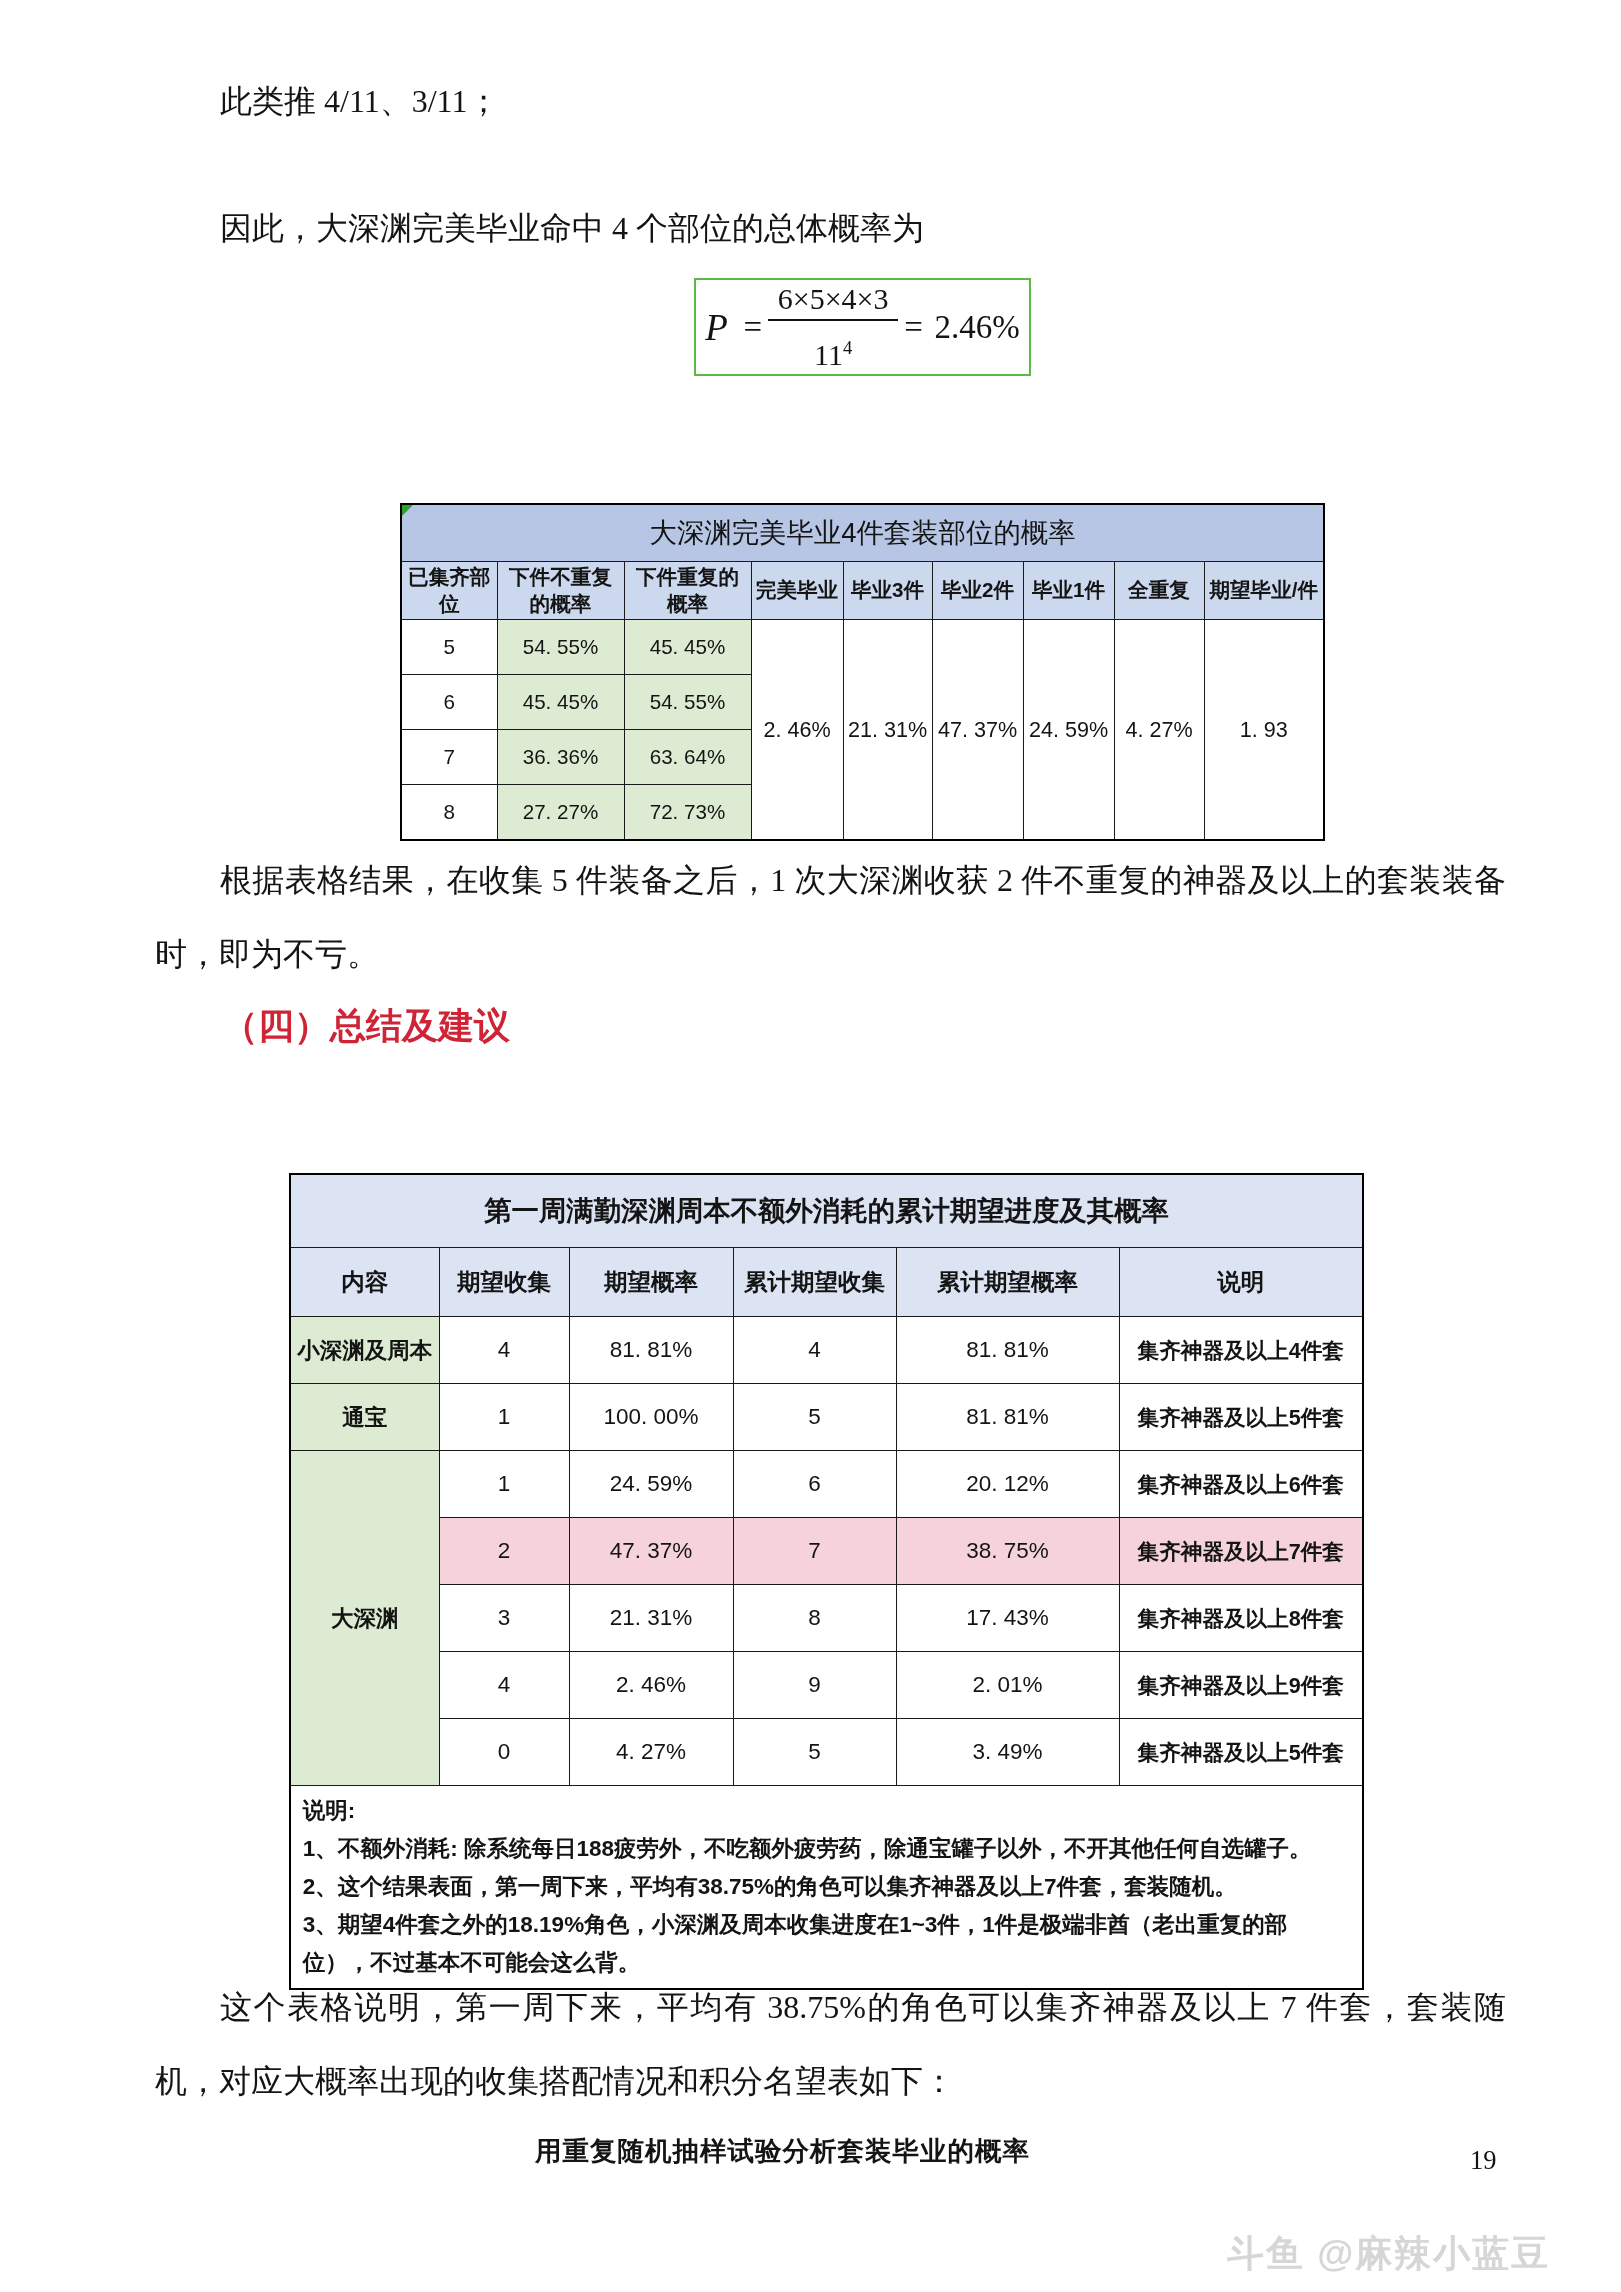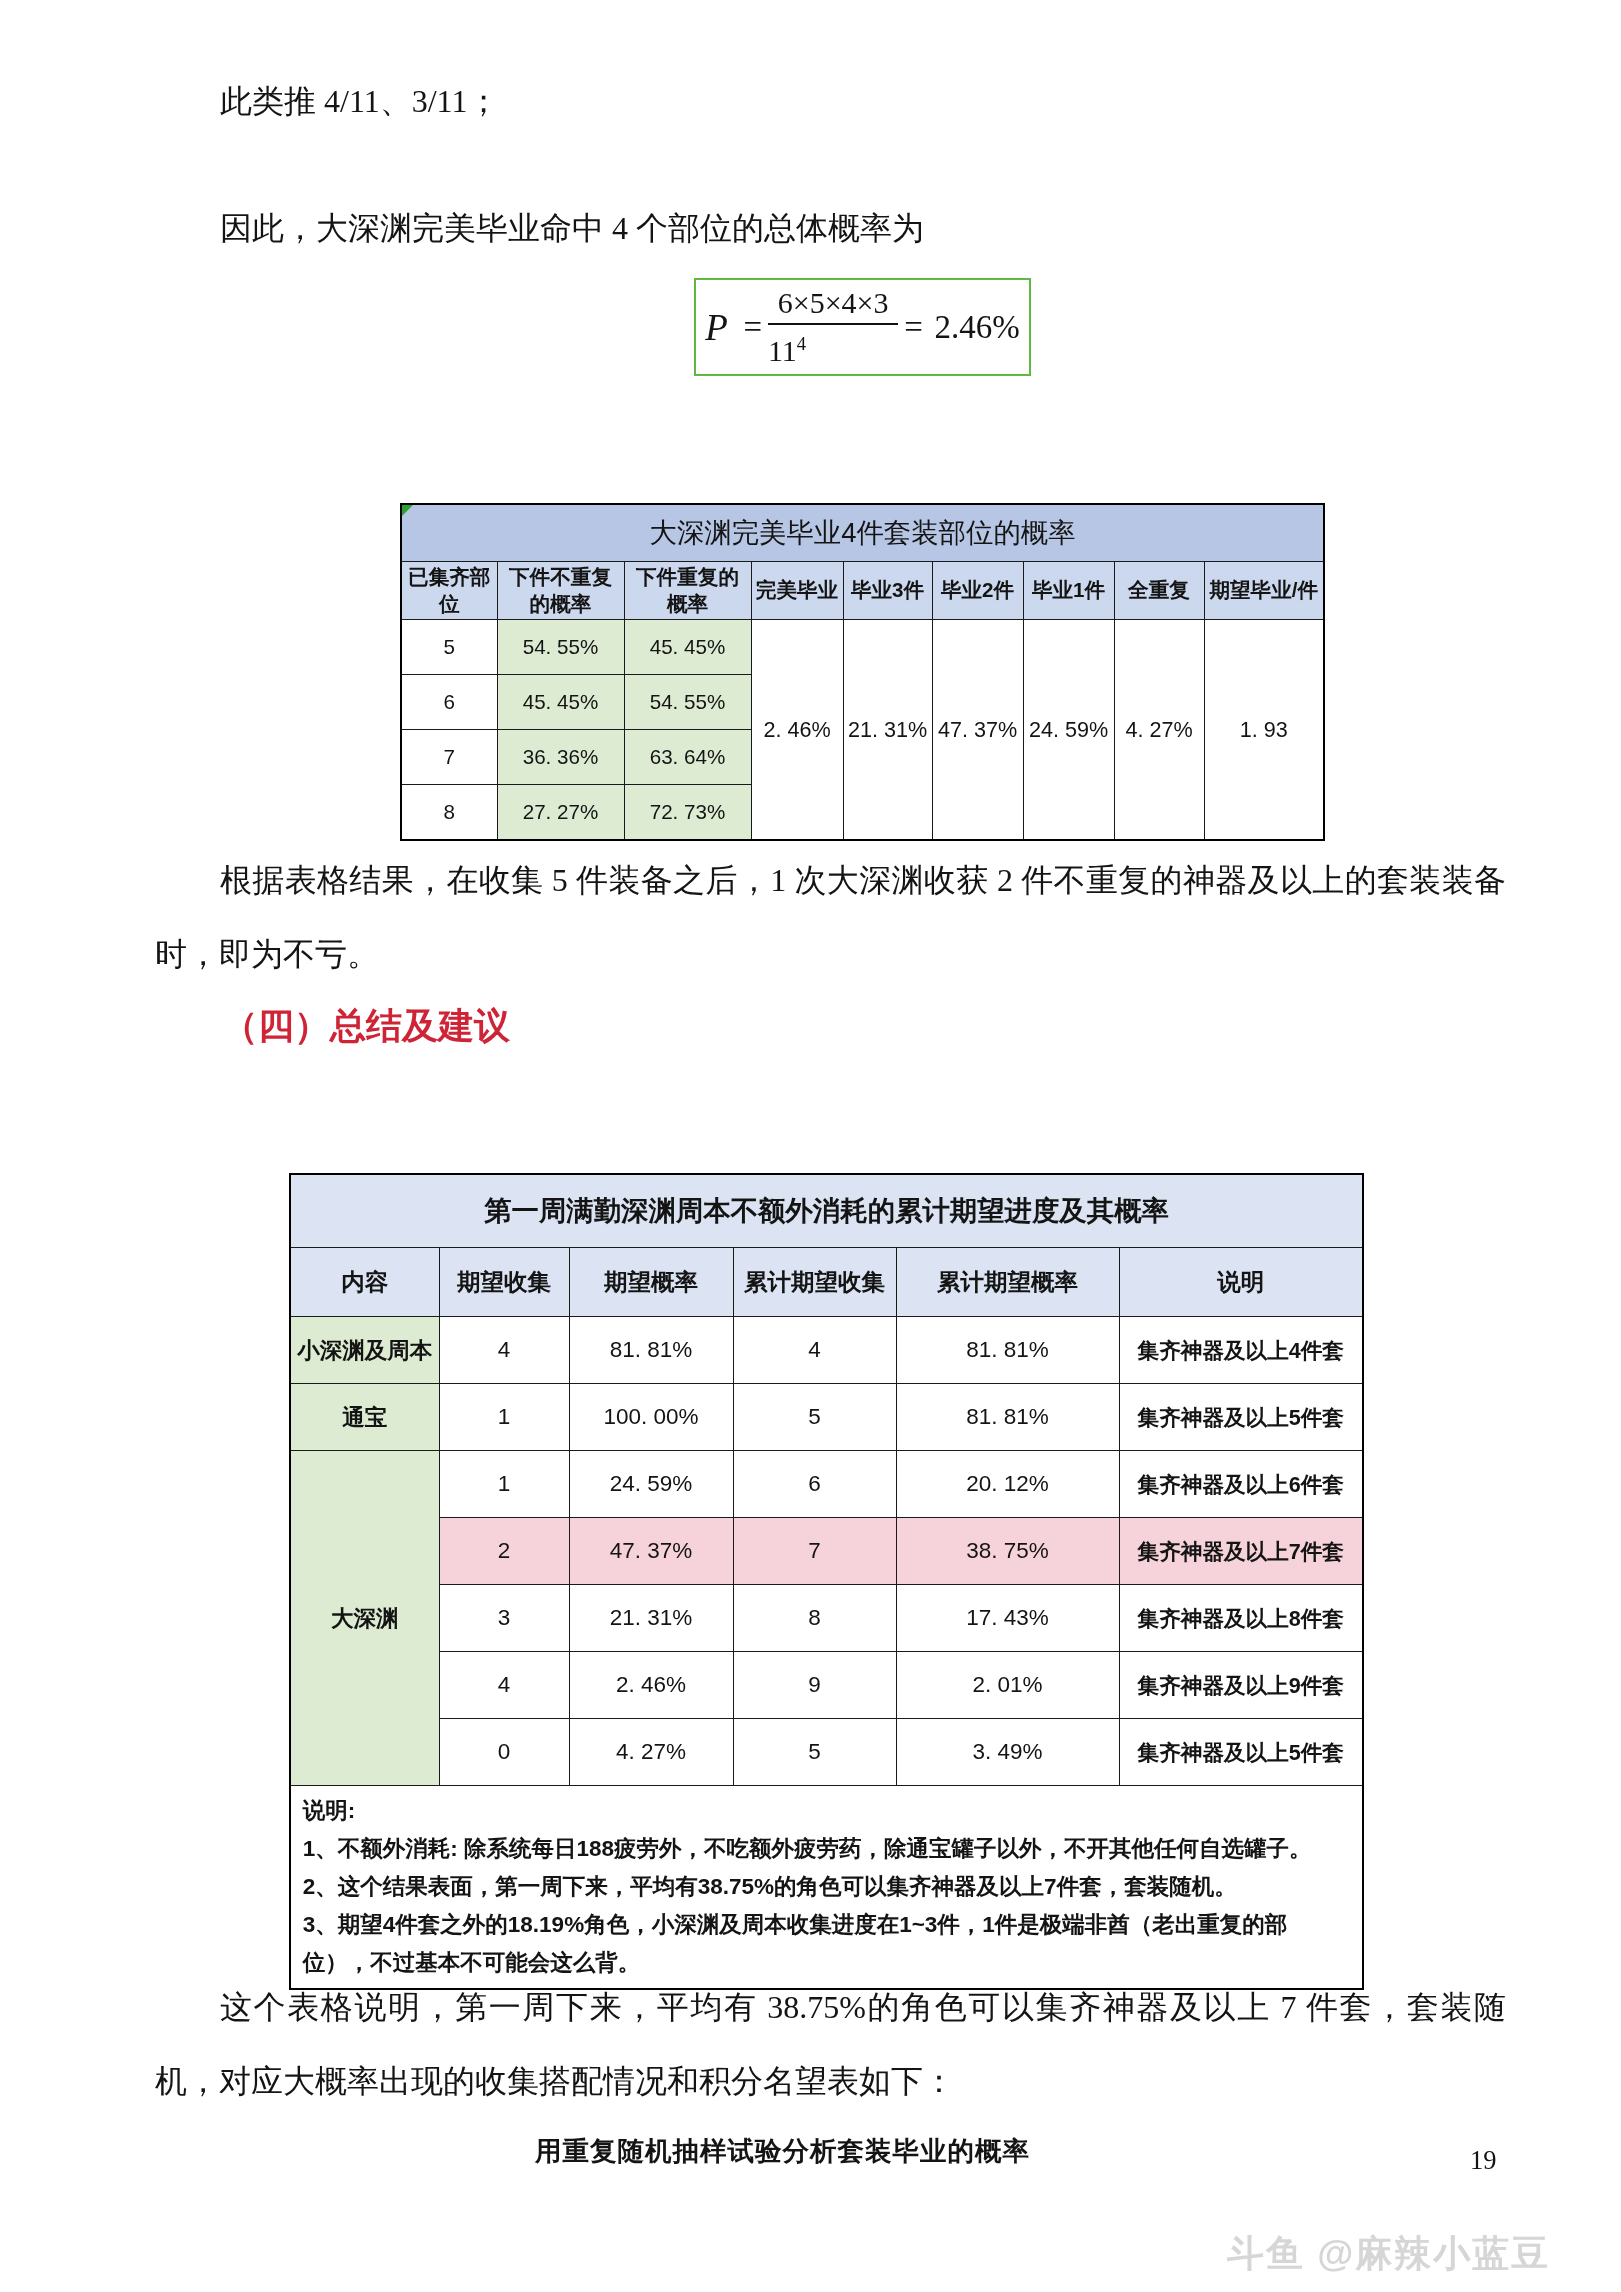--- a/index.html
+++ b/index.html
@@ -10,23 +10,23 @@
   .para { position:absolute; left:139px; width:1351px; font-size:32px; line-height:74px; text-align:justify; margin:0; }
   .indent { text-indent:65px; }
 
   .formula-box {
     position:absolute; left:678px; top:278px; width:333px; height:94px;
     border:2.9px solid #5eb842; display:flex; align-items:center; justify-content:center;
     font-family:"Liberation Serif","DejaVu Serif",serif;
   }
   .f-p { font-style:italic; font-size:37px; margin-right:9.8px; }
   .f-eq { font-size:33px; margin:0 5.9px; }
-  .frac { display:inline-block; text-align:left; }
+  .frac { display:inline-block; text-align:center; }
   .frac .num { display:block; border-bottom:2px solid #111; padding:0 9.8px 2.9px; font-size:30px; }
-  .frac .den { display:block; padding-top:8px; font-size:30px; }
+  .frac .den { display:block; padding-top:16px; font-size:30px; }
   .frac sup { font-size:18.6px; }
   .f-res { font-size:33px; margin-left:5.9px; }
 
   table { border-collapse:collapse; position:absolute; table-layout:fixed;
           font-family:"Liberation Sans","DejaVu Sans",sans-serif; }
   td { border:1px solid #1a1a1a; text-align:center; vertical-align:middle; overflow:hidden; }
 
   .t1 { left:384px; top:503px; width:924px; border:2px solid #000; }
   .t1-title td { background:#b7c6e4; font-weight:normal; font-size:27.4px; height:54px; }
   .t1-head td  { background:#ccd8ee; font-weight:bold; font-size:20.6px; height:57px; line-height:26.5px; padding:0 2px; }

